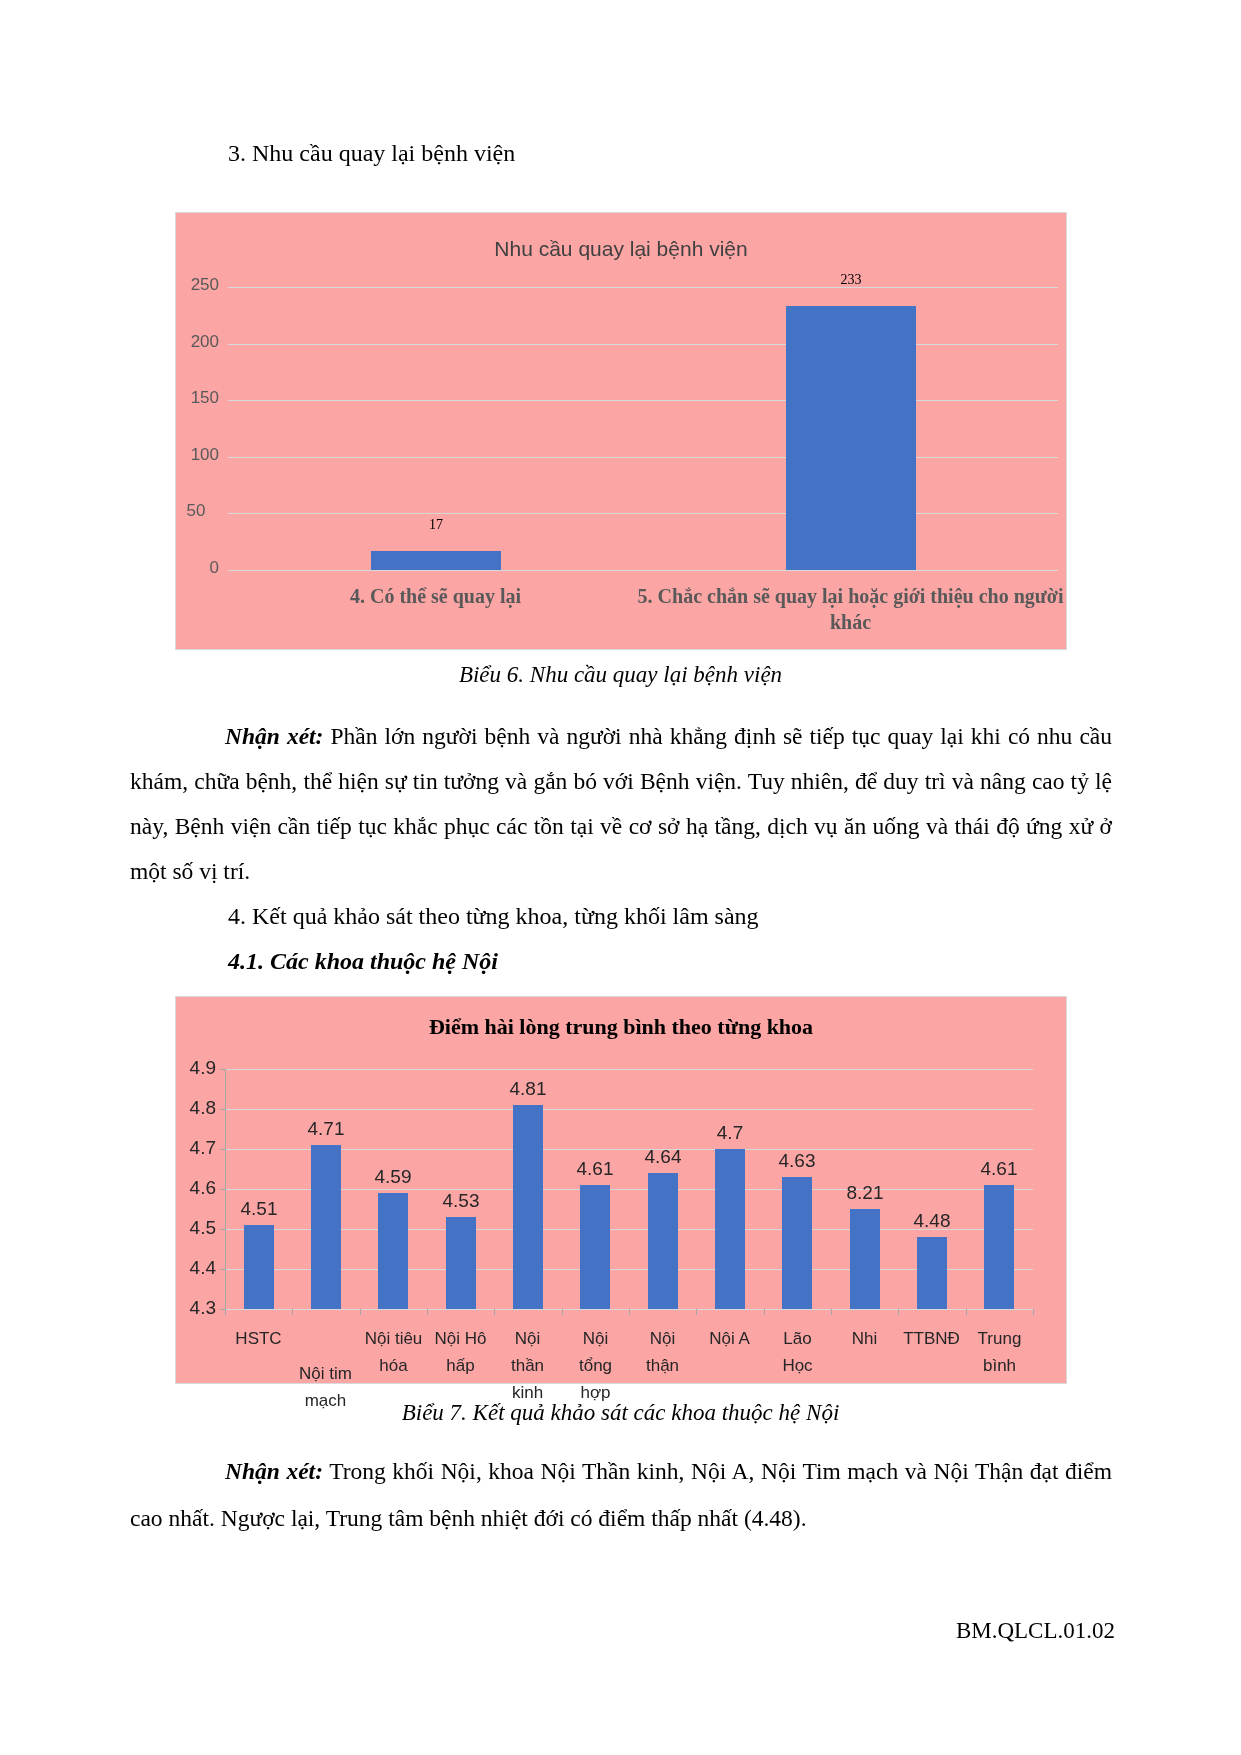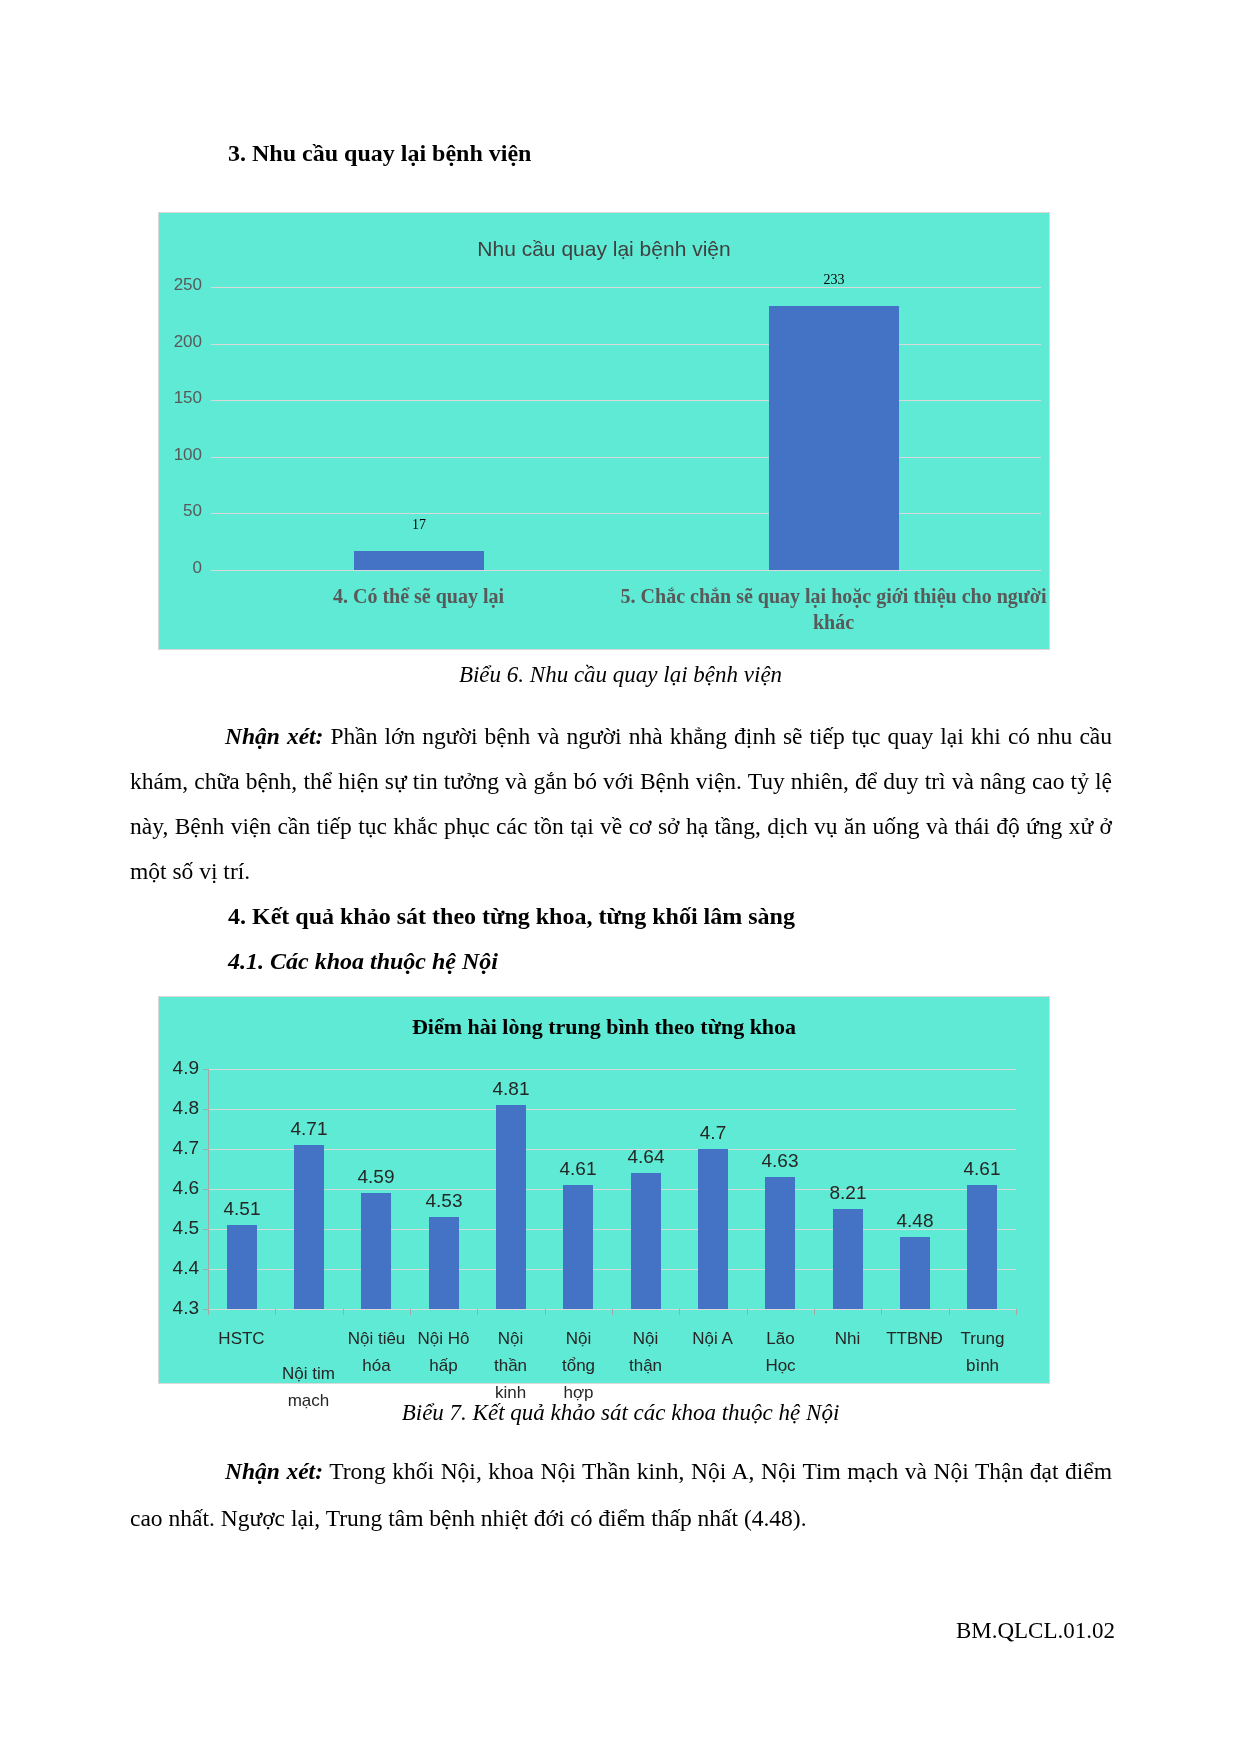--- a/index.html
+++ b/index.html
@@ -1,29 +1,29 @@
 <!DOCTYPE html>
 <html lang="vi"><head>
 <meta charset="utf-8">
 <style>
   html,body{margin:0;padding:0;background:#ffffff;}
   body{width:1241px;height:1755px;position:relative;font-family:"Liberation Serif",serif;color:#000;}
   .page{position:absolute;left:0;top:0;width:1241px;height:1755px;background:#fff;overflow:hidden;}
 
-  .h-bold{position:absolute;left:228px;font-weight:bold;font-size:24px;white-space:nowrap;}
+  .h-bold{position:absolute;left:228px;font-weight:normal;font-size:24px;white-space:nowrap;}
   .h-bold-italic{position:absolute;left:228px;font-weight:bold;font-style:italic;font-size:24px;white-space:nowrap;}
 
   .caption{position:absolute;left:130px;width:981px;text-align:center;font-style:italic;font-size:23px;}
 
   .para{position:absolute;left:130px;width:982px;font-size:23.5px;text-align:justify;text-indent:95px;}
   .para .lead{font-weight:bold;font-style:italic;}
   #para1{top:714px;line-height:45px;}
   #para2{top:1448px;line-height:47px;}
 
-  .chart-box{position:absolute;left:158px;width:890px;background:#5eead4;border:1px solid #d9d9d9;}
+  .chart-box{position:absolute;left:175px;width:890px;background:#fca5a5;border:1px solid #d9d9d9;}
   #chart1{top:212px;height:436px;}
   #chart2{top:996px;height:386px;}
 
   .chart-title{position:absolute;left:0;width:100%;text-align:center;}
   .c1-title{font-family:"Liberation Sans",sans-serif;font-size:21px;color:#404040;}
   .c2-title{font-family:"Liberation Serif",serif;font-size:22px;font-weight:bold;color:#000;}
 
   .gridline{position:absolute;height:1px;}
   .axisline{position:absolute;background:#a6a6a6;}
   .tick-label{position:absolute;text-align:right;}
@@ -51,21 +51,21 @@
 
 <div class="page">
 
   <div id="heading3" class="h-bold">3. Nhu cầu quay lại bệnh viện</div>
 
   <div id="chart1" class="chart-box">
       <div class="chart-title c1-title" style="top: 24px;">Nhu cầu quay lại bệnh viện</div>
       <div class="gridline" style="left: 52px; top: 357px; width: 830px; background: rgb(217, 217, 217);"></div>
       <div class="tick-label c1-tick" style="left: -3px; top: 345px; width: 46px;">0</div>
       <div class="gridline" style="left: 52px; top: 300px; width: 830px; background: rgb(217, 217, 217);"></div>
-      <div class="tick-label c1-tick" style="left: -3px; top: 288px; width: 46px;">50</div>
+      <div class="tick-label c1-tick" style="left: -3px; top: 288px; width: 46px; text-align: center;">50</div>
       <div class="gridline" style="left: 52px; top: 244px; width: 830px; background: rgb(217, 217, 217);"></div>
       <div class="tick-label c1-tick" style="left: -3px; top: 232px; width: 46px;">100</div>
       <div class="gridline" style="left: 52px; top: 187px; width: 830px; background: rgb(217, 217, 217);"></div>
       <div class="tick-label c1-tick" style="left: -3px; top: 175px; width: 46px;">150</div>
       <div class="gridline" style="left: 52px; top: 131px; width: 830px; background: rgb(217, 217, 217);"></div>
       <div class="tick-label c1-tick" style="left: -3px; top: 119px; width: 46px;">200</div>
       <div class="gridline" style="left: 52px; top: 74px; width: 830px; background: rgb(217, 217, 217);"></div>
       <div class="tick-label c1-tick" style="left: -3px; top: 62px; width: 46px;">250</div>
       <div class="bar" style="left: 195px; top: 338px; width: 130px; height: 19px; background: rgb(68, 114, 196);"></div>
       <div class="val-label c1-val" style="left: 200px; top: 304px; width: 120px;">17</div>

